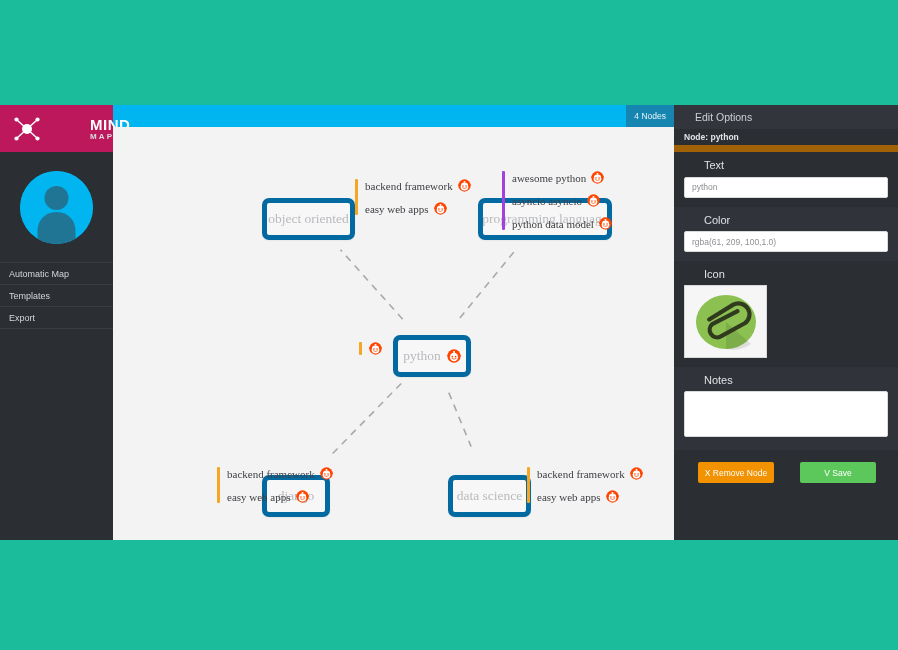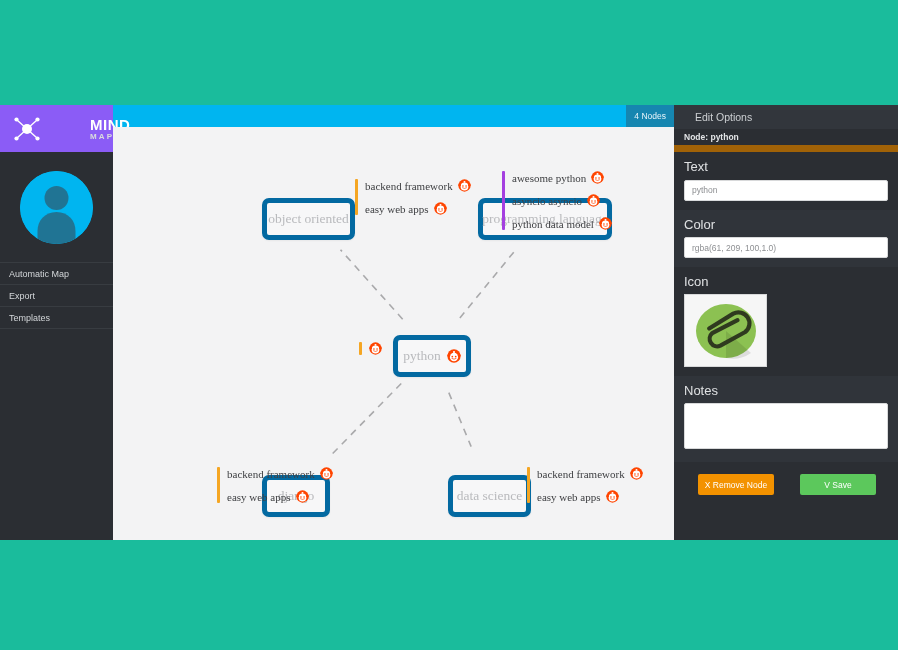--- a/index.html
+++ b/index.html
@@ -18,21 +18,21 @@
 
   
   .sidebar {
     width: 113px; height: 435px;
     background: #2b2e33;
     flex: none;
     position: relative;
   }
   .brand {
     height: 47px;
-    background: #8b5cf6;
+    background: #be185d;
     display: flex;
     align-items: center;
     padding-left: 12px;
     gap: 24px;
   }
   .brand-logo { width: 30px; height: 26px; flex: none; }
   .brand-divider { width: 1px; height: 22px; background: #6b6f74; }
   .brand-text { line-height: 1; }
   .brand-mind {
     color: #ffffff; font-size: 15px; font-weight: bold;
@@ -159,22 +159,22 @@
     padding-left: 10px;
     font-size: 8.5px;
     font-weight: bold;
     color: #e3e5e7;
     background: #2b2e33;
     border-bottom: 7px solid #a16207;
   }
   .fgroup { padding: 7px 10px 9px 10px; }
   .fgroup.alt { background: #30343a; }
   .flabel {
-    font-size: 13px; color: #dfe1e3;
-    display: block; margin-bottom: 5px;
+    font-size: 11px; color: #dfe1e3;
+    display: block; margin-bottom: 5px; margin-left: 20px;
   }
   .finput {
     width: 100%; height: 21px;
     background: #ffffff;
     border: 1px solid #d8d9da;
     border-radius: 2px;
     padding: 0 7px;
     font-family: "Liberation Sans", sans-serif;
     font-size: 8.5px;
     color: #8d8f92;
@@ -250,24 +250,24 @@
           <path d="M36.5 41c-12 0-19 9-19 19v13h38V60c0-10-7-19-19-19z" fill="#2b5f75" opacity="0.75"></path>
         </svg>
       </div>
     </div>
 
     <nav class="menu">
       <div class="menu-item">
         <span>Automatic Map</span>
       </div>
       <div class="menu-item">
-        <span>Export</span>
+        <span>Templates</span>
       </div>
       <div class="menu-item">
-        <span>Templates</span>
+        <span>Export</span>
       </div>
     </nav>
   </aside>
 
   <section class="main">
     <div class="topbar">
       <div class="nodes-badge">4 Nodes</div>
     </div>
 
     <div class="canvas" id="canvas">

